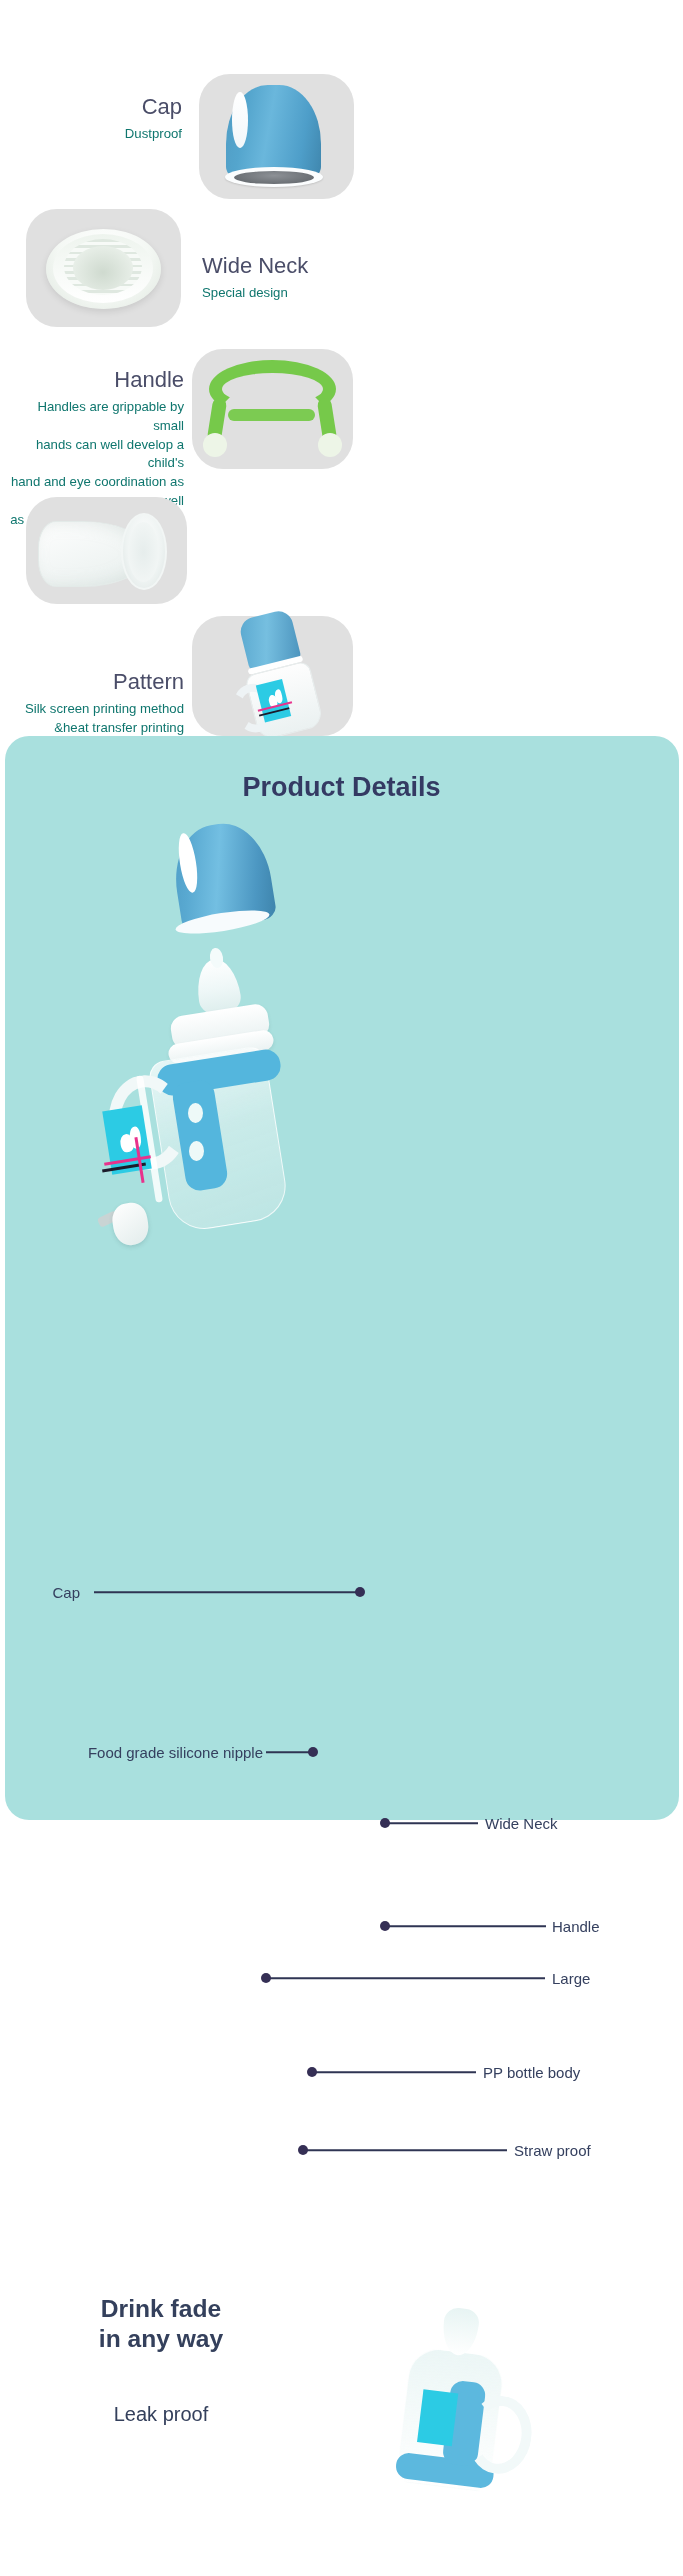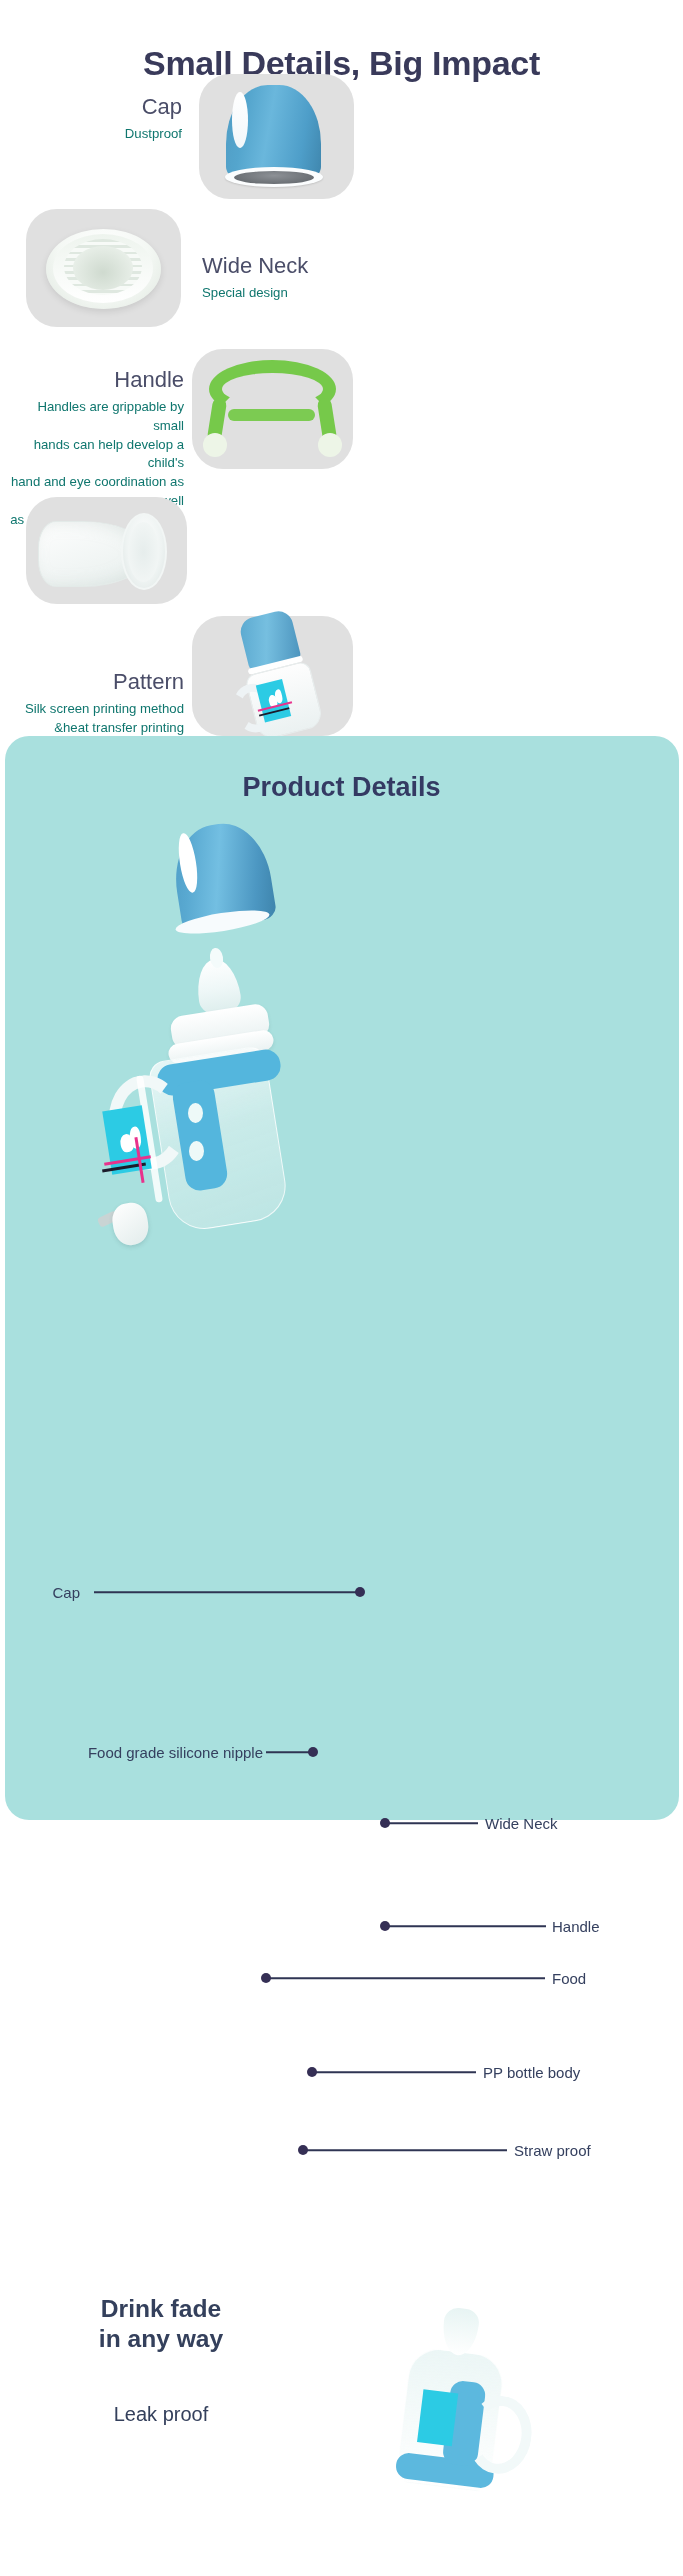--- a/index.html
+++ b/index.html
@@ -340,21 +340,20 @@
     background: linear-gradient(180deg,#ffffff,#e7f4f3);
     border-radius: 50% 50% 40% 40% / 70% 70% 30% 30%;
   }
   .inv-sticker { position: absolute; background: #2ccbe4; }
 </style>
 </head>
 <body>
 
 <div class="page">
 
-  <div class="headline">Small Details, Big Impact</div>
 
   <div class="photo-box" style="left:199px; top:74px; width:155px; height:125px;">
     <div class="art" style="left:0; top:0; width:155px; height:125px;">
       <div class="cap-body" style="left:27px; top:11px; width:95px; height:95px;"></div>
       <div class="cap-hl" style="left:33px; top:18px; width:15.5px; height:56px;"></div>
       <div class="cap-rim" style="left:25.5px; top:93px; width:98px; height:20px;"></div>
       <div class="cap-inner" style="left:35px; top:97px; width:80px; height:12.8px;"></div>
     </div>
   </div>
   <div class="feat-text t-right" style="left:18px; top:93px; width:164px;">
@@ -382,21 +381,21 @@
       <div class="handle-arm" style="left:128px; top:49px; width:13.7px; height:44px; transform:rotate(-9deg);"></div>
       <div class="handle-tip" style="left:11px; top:84px; width:24px; height:24px;"></div>
       <div class="handle-tip" style="left:126px; top:84px; width:24px; height:24px;"></div>
       <div class="handle-arm" style="left:36px; top:60px; width:87px; height:12px; border-radius:6.4px; opacity:.95;"></div>
     </div>
   </div>
   <div class="feat-text t-right" style="left:9px; top:366px; width:175px;">
     <div class="feat-title">Handle</div>
     <div class="feat-sub">
       <div>Handles are grippable by small</div>
-      <div>hands can help develop a child's</div>
+      <div>hands can well develop a child's</div>
       <div>hand and eye coordination as well</div>
       <div>as their emotional intelligence</div>
     </div>
   </div>
 
   <div class="photo-box" style="left:25.5px; top:497px; width:161px; height:107px;">
     <div class="art" style="left:0; top:0; width:161px; height:107px;">
       <div class="gri-bottle" style="left:12.8px; top:24px; width:111px; height:66px;"></div>
       <div class="gri-mouth" style="left:95px; top:16.4px; width:46px; height:77px;"></div>
       <div class="gri-mouth-in" style="left:102px; top:24.6px; width:31px; height:60px;"></div>
@@ -485,21 +484,21 @@
     <span class="dot" style="left:1.8px;"></span>
   </div>
 
   <div class="callout right" style="left:383px; top:1917px; width:228px;">
     <span class="lbl" style="left:169px;">Handle</span>
     <span class="lead" style="left:5.5px; width:157px;"></span>
     <span class="dot" style="left:1.8px;"></span>
   </div>
 
   <div class="callout right" style="left:264px; top:1969px; width:346px;">
-    <span class="lbl" style="left:288px;">Food</span>
+    <span class="lbl" style="left:288px;">Large</span>
     <span class="lead" style="left:5.5px; width:275px;"></span>
     <span class="dot" style="left:1.8px;"></span>
   </div>
 
   <div class="callout right" style="left:310px; top:2063px; width:310px;">
     <span class="lbl" style="left:173px;">PP bottle body</span>
     <span class="lead" style="left:5.5px; width:160px;"></span>
     <span class="dot" style="left:1.8px;"></span>
   </div>
 

